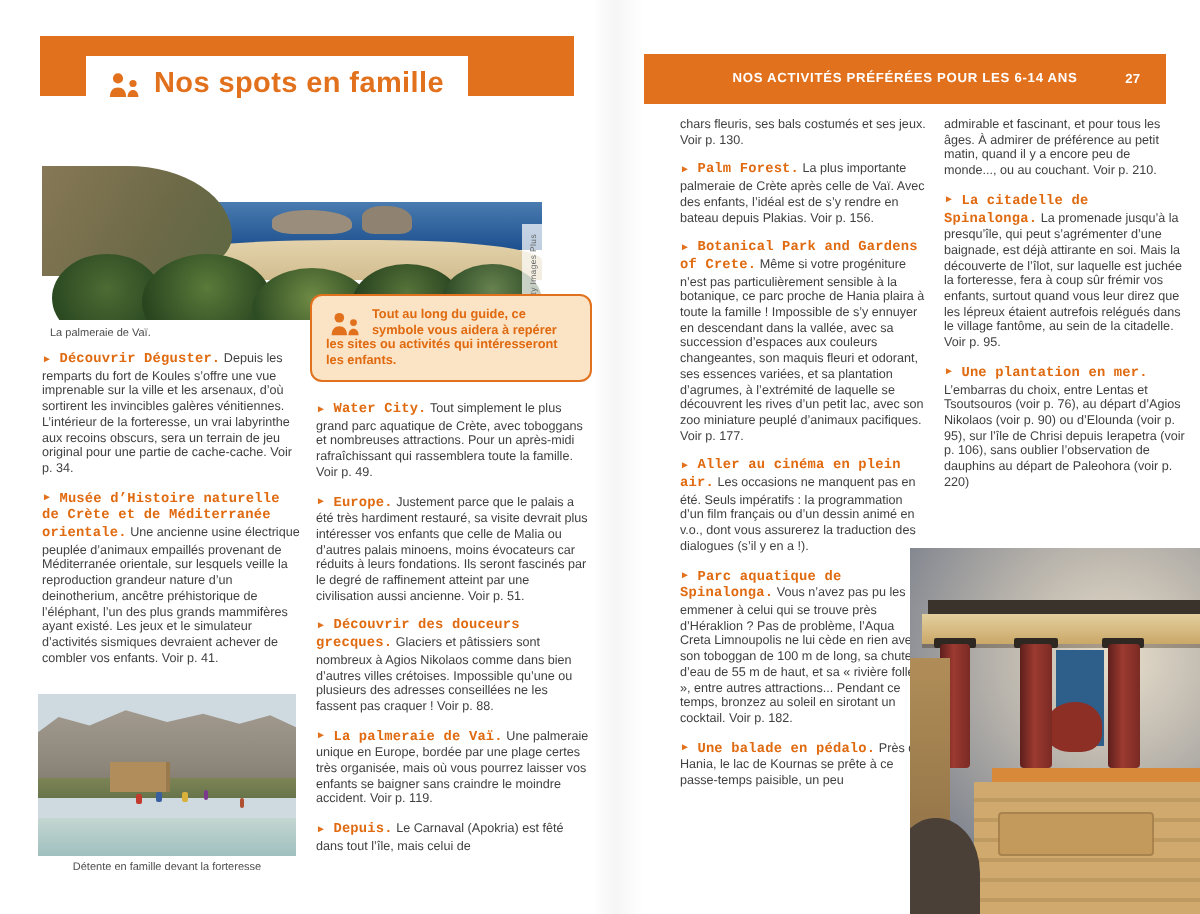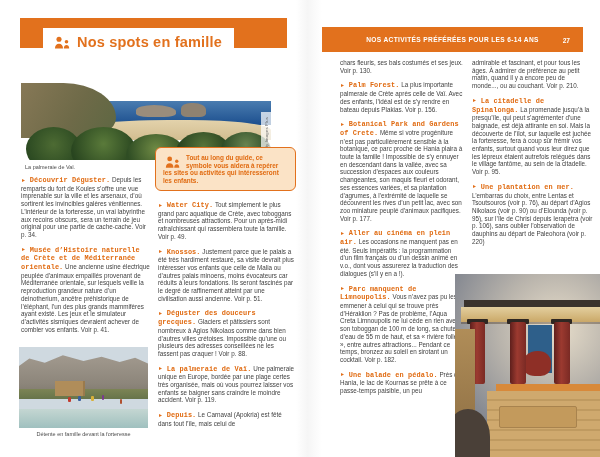--- a/index.html
+++ b/index.html
@@ -159,26 +159,26 @@
   <div class="caption" style="position:absolute; left:19px; top:431px; width:129px; text-align:center;">Détente en famille devant la forteresse</div>
 
   <div class="col" style="left:158px; top:201px; width:137px;">
     <p class="entry">
       <span class="bullet">►</span>
       <span class="etitle">Water City.</span>
       <span>Tout simplement le plus grand parc aquatique de Crète, avec toboggans et nombreuses attractions. Pour un après-midi rafraîchissant qui rassemblera toute la famille. Voir p. 49.</span>
     </p>
     <p class="entry">
       <span class="bullet">►</span>
-      <span class="etitle">Knossos.</span>
+      <span class="etitle">Europe.</span>
       <span>Justement parce que le palais a été très hardiment restauré, sa visite devrait plus intéresser vos enfants que celle de Malia ou d’autres palais minoens, moins évocateurs car réduits à leurs fondations. Ils seront fascinés par le degré de raffinement atteint par une civilisation aussi ancienne. Voir p. 51.</span>
     </p>
     <p class="entry">
       <span class="bullet">►</span>
-      <span class="etitle">Déguster des douceurs grecques.</span>
+      <span class="etitle">Découvrir des douceurs grecques.</span>
       <span>Glaciers et pâtissiers sont nombreux à Agios Nikolaos comme dans bien d’autres villes crétoises. Impossible qu’une ou plusieurs des adresses conseillées ne les fassent pas craquer ! Voir p. 88.</span>
     </p>
     <p class="entry">
       <span class="bullet">►</span>
       <span class="etitle">La palmeraie de Vaï.</span>
       <span>Une palmeraie unique en Europe, bordée par une plage certes très organisée, mais où vous pourrez laisser vos enfants se baigner sans craindre le moindre accident. Voir p. 119.</span>
     </p>
     <p class="entry">
       <span class="bullet">►</span>
       <span class="etitle">Depuis.</span>
@@ -203,21 +203,21 @@
       <span class="etitle">Botanical Park and Gardens of Crete.</span>
       <span>Même si votre progéniture n’est pas particulièrement sensible à la botanique, ce parc proche de Hania plaira à toute la famille ! Impossible de s’y ennuyer en descendant dans la vallée, avec sa succession d’espaces aux couleurs changeantes, son maquis fleuri et odorant, ses essences variées, et sa plantation d’agrumes, à l’extrémité de laquelle se découvrent les rives d’un petit lac, avec son zoo miniature peuplé d’animaux pacifiques. Voir p. 177.</span>
     </p>
     <p class="entry">
       <span class="bullet">►</span>
       <span class="etitle">Aller au cinéma en plein air.</span>
       <span>Les occasions ne manquent pas en été. Seuls impératifs : la programmation d’un film français ou d’un dessin animé en v.o., dont vous assurerez la traduction des dialogues (s’il y en a !).</span>
     </p>
     <p class="entry">
       <span class="bullet">►</span>
-      <span class="etitle">Parc manquent de Limnoupolis.</span>
+      <span class="etitle">Parc aquatique de Spinalonga.</span>
       <span>Vous n’avez pas pu les emmener à celui qui se trouve près d’Héraklion ? Pas de problème, l’Aqua Creta Limnoupolis ne lui cède en rien avec son toboggan de 100 m de long, sa chute d’eau de 55 m de haut, et sa « rivière folle », entre autres attractions... Pendant ce temps, bronzez au soleil en sirotant un cocktail. Voir p. 182.</span>
     </p>
     <p class="entry">
       <span class="bullet">►</span>
       <span class="etitle">Une balade en pédalo.</span>
       <span>Près de Hania, le lac de Kournas se prête à ce passe-temps paisible, un peu</span>
     </p>
   </div>
 
   <div class="col" style="left:472px; top:59px; width:121px;">

